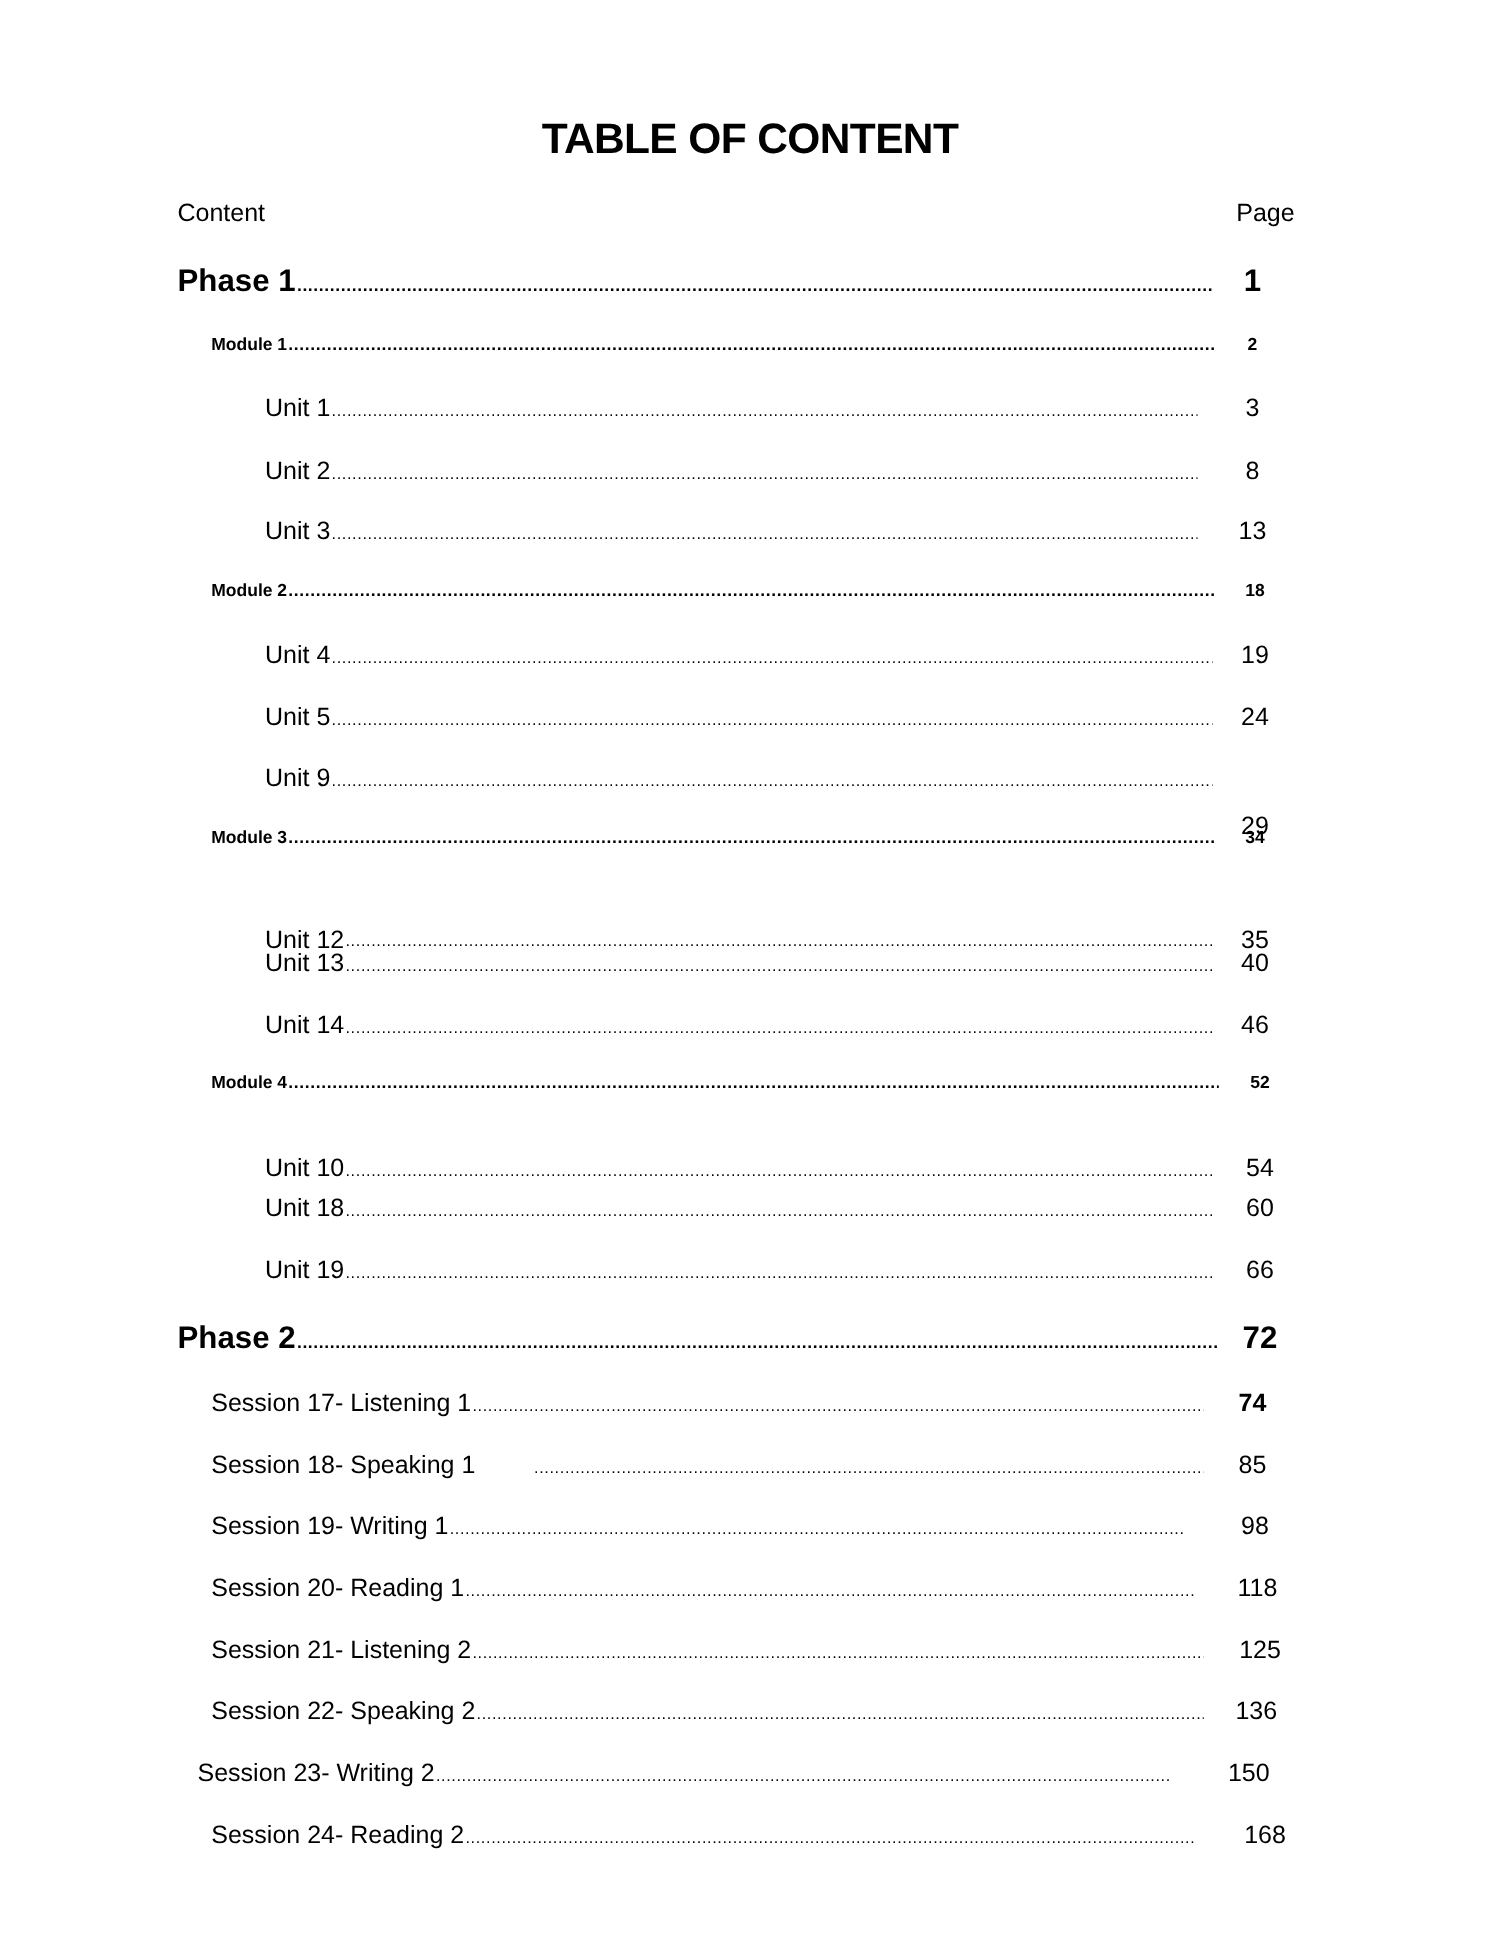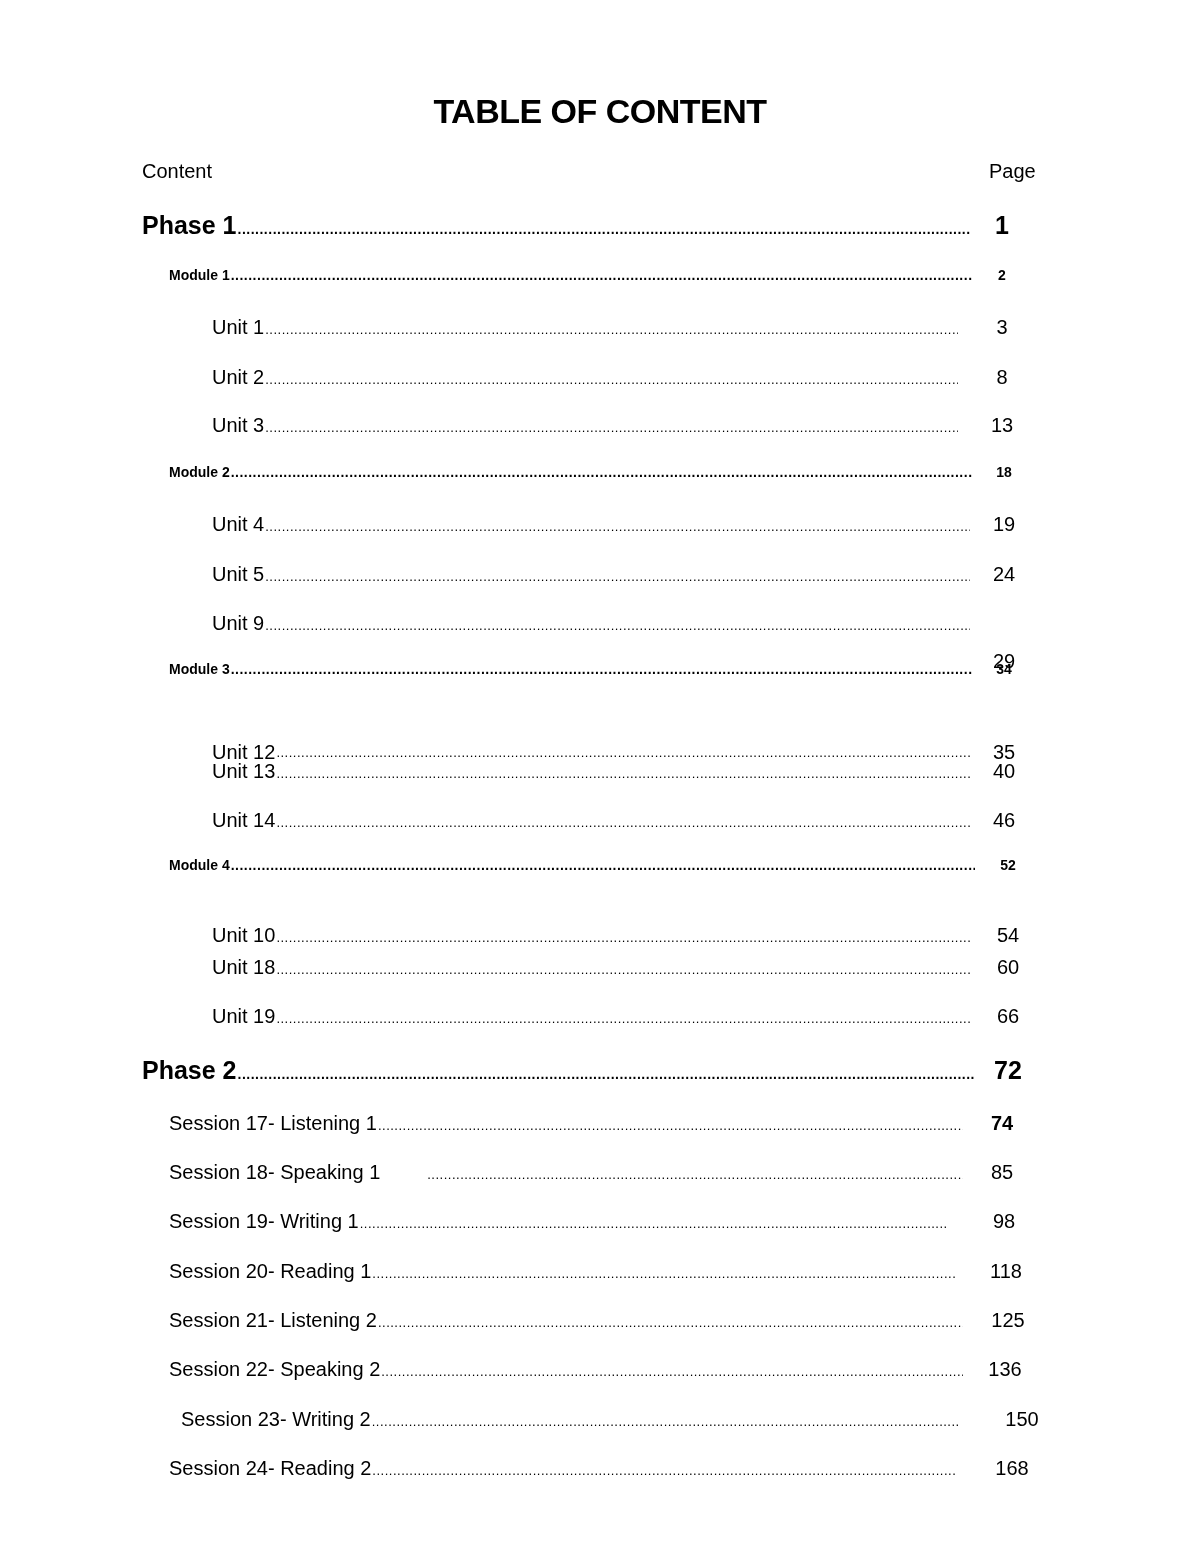--- a/index.html
+++ b/index.html
@@ -143,21 +143,21 @@
       <div class="row lvl-session" style="top: 1309px; left: 169px; width: 794px;">
         <span class="label">Session 21- Listening 2</span>
         <span class="dots"></span>
         <span class="pg" style="left: 819px;">125</span>
       </div>
       <div class="row lvl-session" style="top: 1358px; left: 169px; width: 794px;">
         <span class="label">Session 22- Speaking 2</span>
         <span class="dots"></span>
         <span class="pg" style="left: 816px;">136</span>
       </div>
-      <div class="row lvl-session" style="top: 1408px; left: 181px; width: 779px;">
+      <div class="row lvl-session" style="top: 1408px; left: 158px; width: 779px;">
         <span class="label">Session 23- Writing 2</span>
         <span class="dots"></span>
         <span class="pg" style="left: 821px;">150</span>
       </div>
       <div class="row lvl-session" style="top: 1457px; left: 169px; width: 786px;">
         <span class="label">Session 24- Reading 2</span>
         <span class="dots"></span>
         <span class="pg" style="left: 823px;">168</span>
       </div>
     </div>

